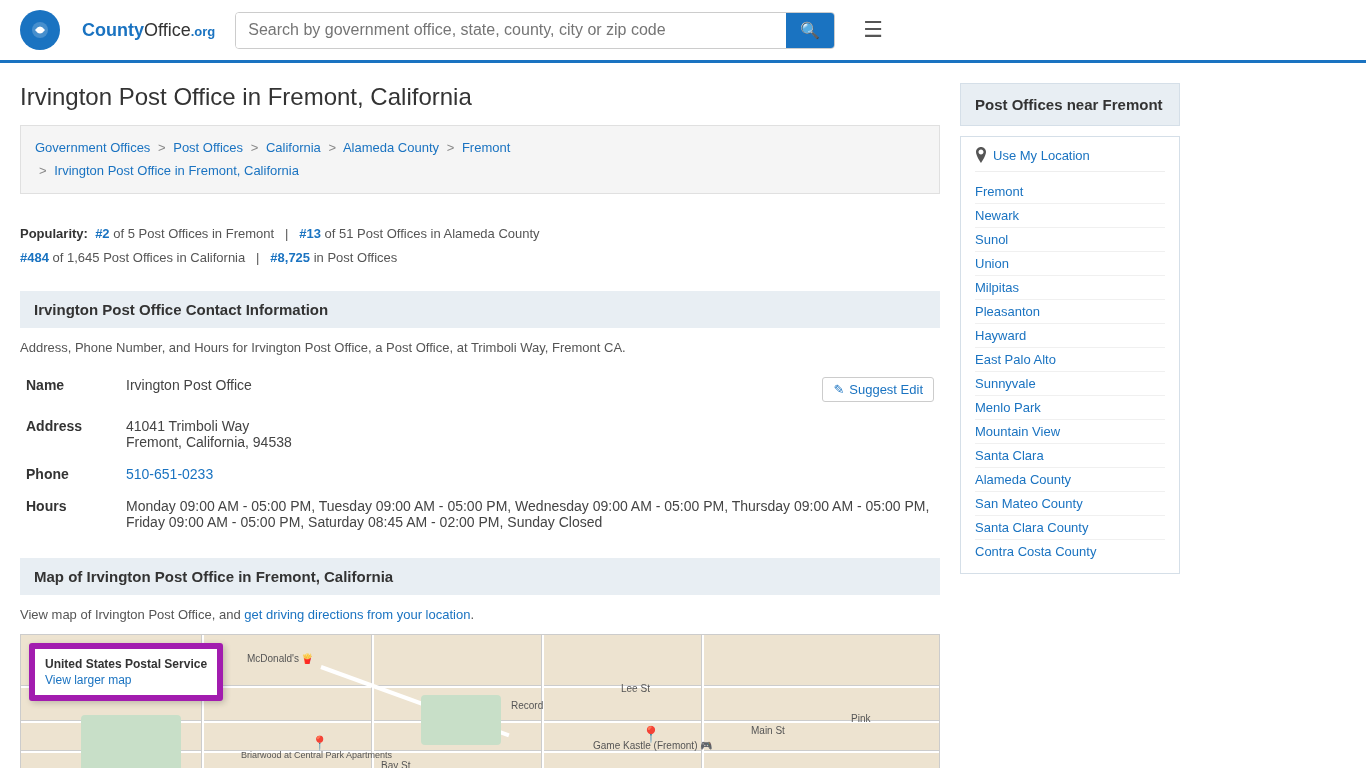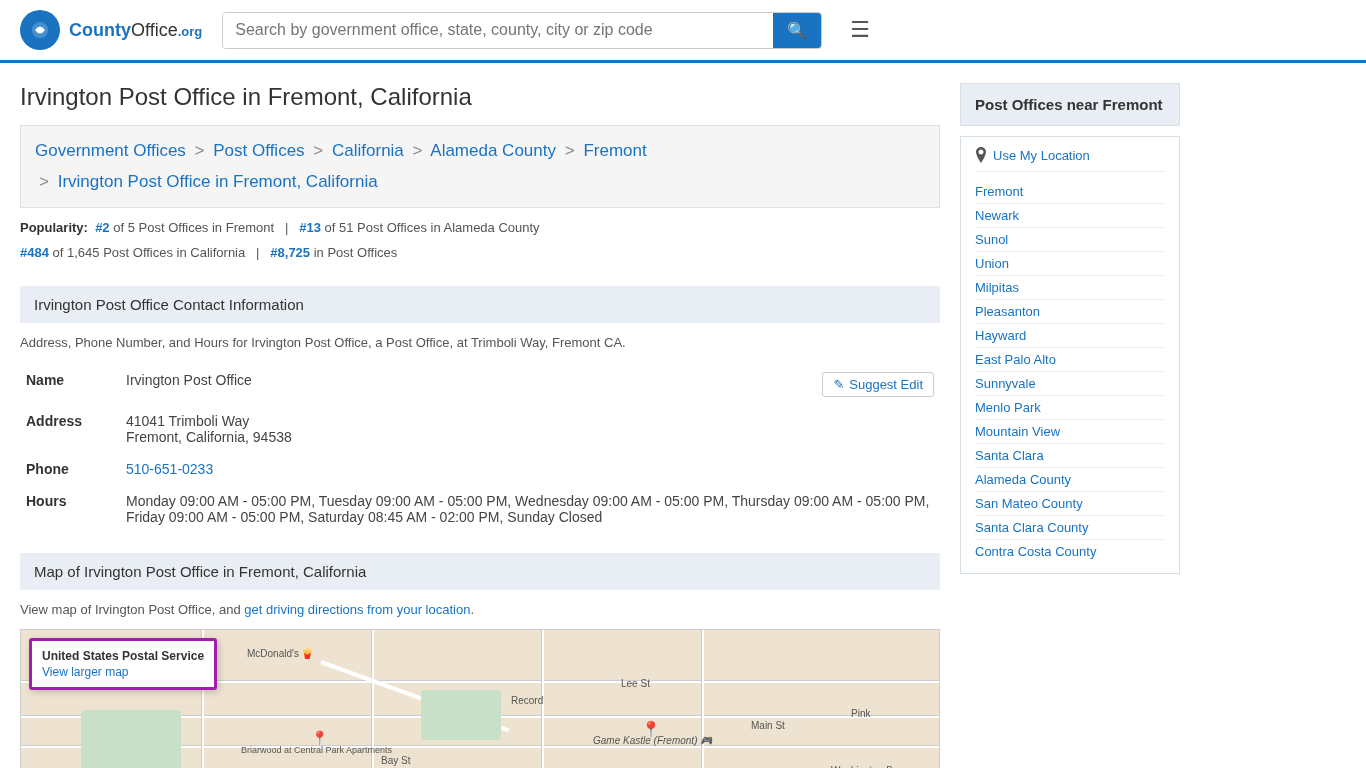--- a/index.html
+++ b/index.html
@@ -10,21 +10,21 @@
       background: #fff;
       border-bottom: 3px solid #1a73c1;
       padding: 10px 20px;
       display: flex;
       align-items: center;
       gap: 20px;
     }
     #logo-area {
       display: flex;
       align-items: center;
-      gap: 9px;
+      gap: 22px;
       text-decoration: none;
     }
     #logo-icon {
       width: 40px;
       height: 40px;
       background: #1a73c1;
       border-radius: 50%;
       display: flex;
       align-items: center;
       justify-content: center;
@@ -94,22 +94,22 @@
       font-weight: normal;
       color: #333;
       margin-bottom: 14px;
     }
 
     
     #breadcrumb {
       background: #f5f5f5;
       border: 1px solid #e0e0e0;
       padding: 10px 14px;
-      margin-bottom: 8px;
-      font-size: 17px;
+      margin-bottom: 28px;
+      font-size: 13px;
       color: #555;
       line-height: 1.8;
     }
     #breadcrumb a { color: #1a73c1; text-decoration: none; }
     #breadcrumb .sep { margin: 0 4px; color: #888; }
 
     
     #popularity-section {
       margin-bottom: 20px;
       font-size: 13px;
@@ -117,21 +117,21 @@
       line-height: 1.9;
     }
     #popularity-section strong { color: #333; font-weight: bold; }
     #popularity-section .bold-blue { color: #1a73c1; font-weight: bold; }
 
     
     .section-header {
       background: #e8eef3;
       padding: 10px 14px;
       font-size: 15px;
-      font-weight: normal;
+      font-weight: bold;
       color: #333;
       margin-bottom: 12px;
     }
 
     
     #contact-desc {
       font-size: 13px;
       color: #555;
       margin-bottom: 14px;
     }
@@ -222,21 +222,21 @@
       font-size: 10px;
       color: #555;
       white-space: nowrap;
     }
     
     #map-popup {
       position: absolute;
       top: 8px;
       left: 8px;
       background: white;
-      border: 3px solid #a21caf;
+      border: 6px solid #a21caf;
       border-radius: 3px;
       padding: 8px 10px;
       box-shadow: 2px 2px 6px rgba(0,0,0,0.2);
       font-size: 12px;
       z-index: 10;
     }
     #map-popup .popup-title { font-weight: bold; color: #333; }
     #map-popup .popup-link { color: #1a73c1; text-decoration: none; display: block; margin-top: 2px; }
 
     
@@ -402,21 +402,21 @@
 
           <span class="map-label" style="left:220px; top:18px;padding-left:6px;">McDonald's 🍟</span>
           <span class="map-label" style="left:490px; top:65px;">Record</span>
           <span class="map-label" style="left:600px; top:48px;">Lee St</span>
           <span class="map-label" style="left:730px; top:90px;text-align:center;">Main St</span>
           <span class="map-label" style="left:810px; top:135px;">Washington B</span>
           <span class="map-label" style="left:360px; top:125px;">Bay St</span>
           <span class="map-label" style="left:830px; top:78px;">Pink</span>
 
           <div style="position:absolute; left:620px; top:90px; font-size:16px;">📍</div>
-          <span class="map-label" style="left:572px; top:105px;font-style:italic;">Game Kastle (Fremont) 🎮</span>
+          <span class="map-label" style="left:572px; top:105px;">Game Kastle (Fremont) 🎮</span>
 
           <div style="position:absolute; left:290px; top:100px; font-size:14px;">📍</div>
           <span class="map-label" style="left:220px; top:115px; font-size:9px;">Briarwood at Central Park Apartments</span>
 
         </div>
 
         <div id="map-popup">
           <div class="popup-title">United States Postal Service</div>
           <a href="#" class="popup-link">View larger map</a>
         </div>

